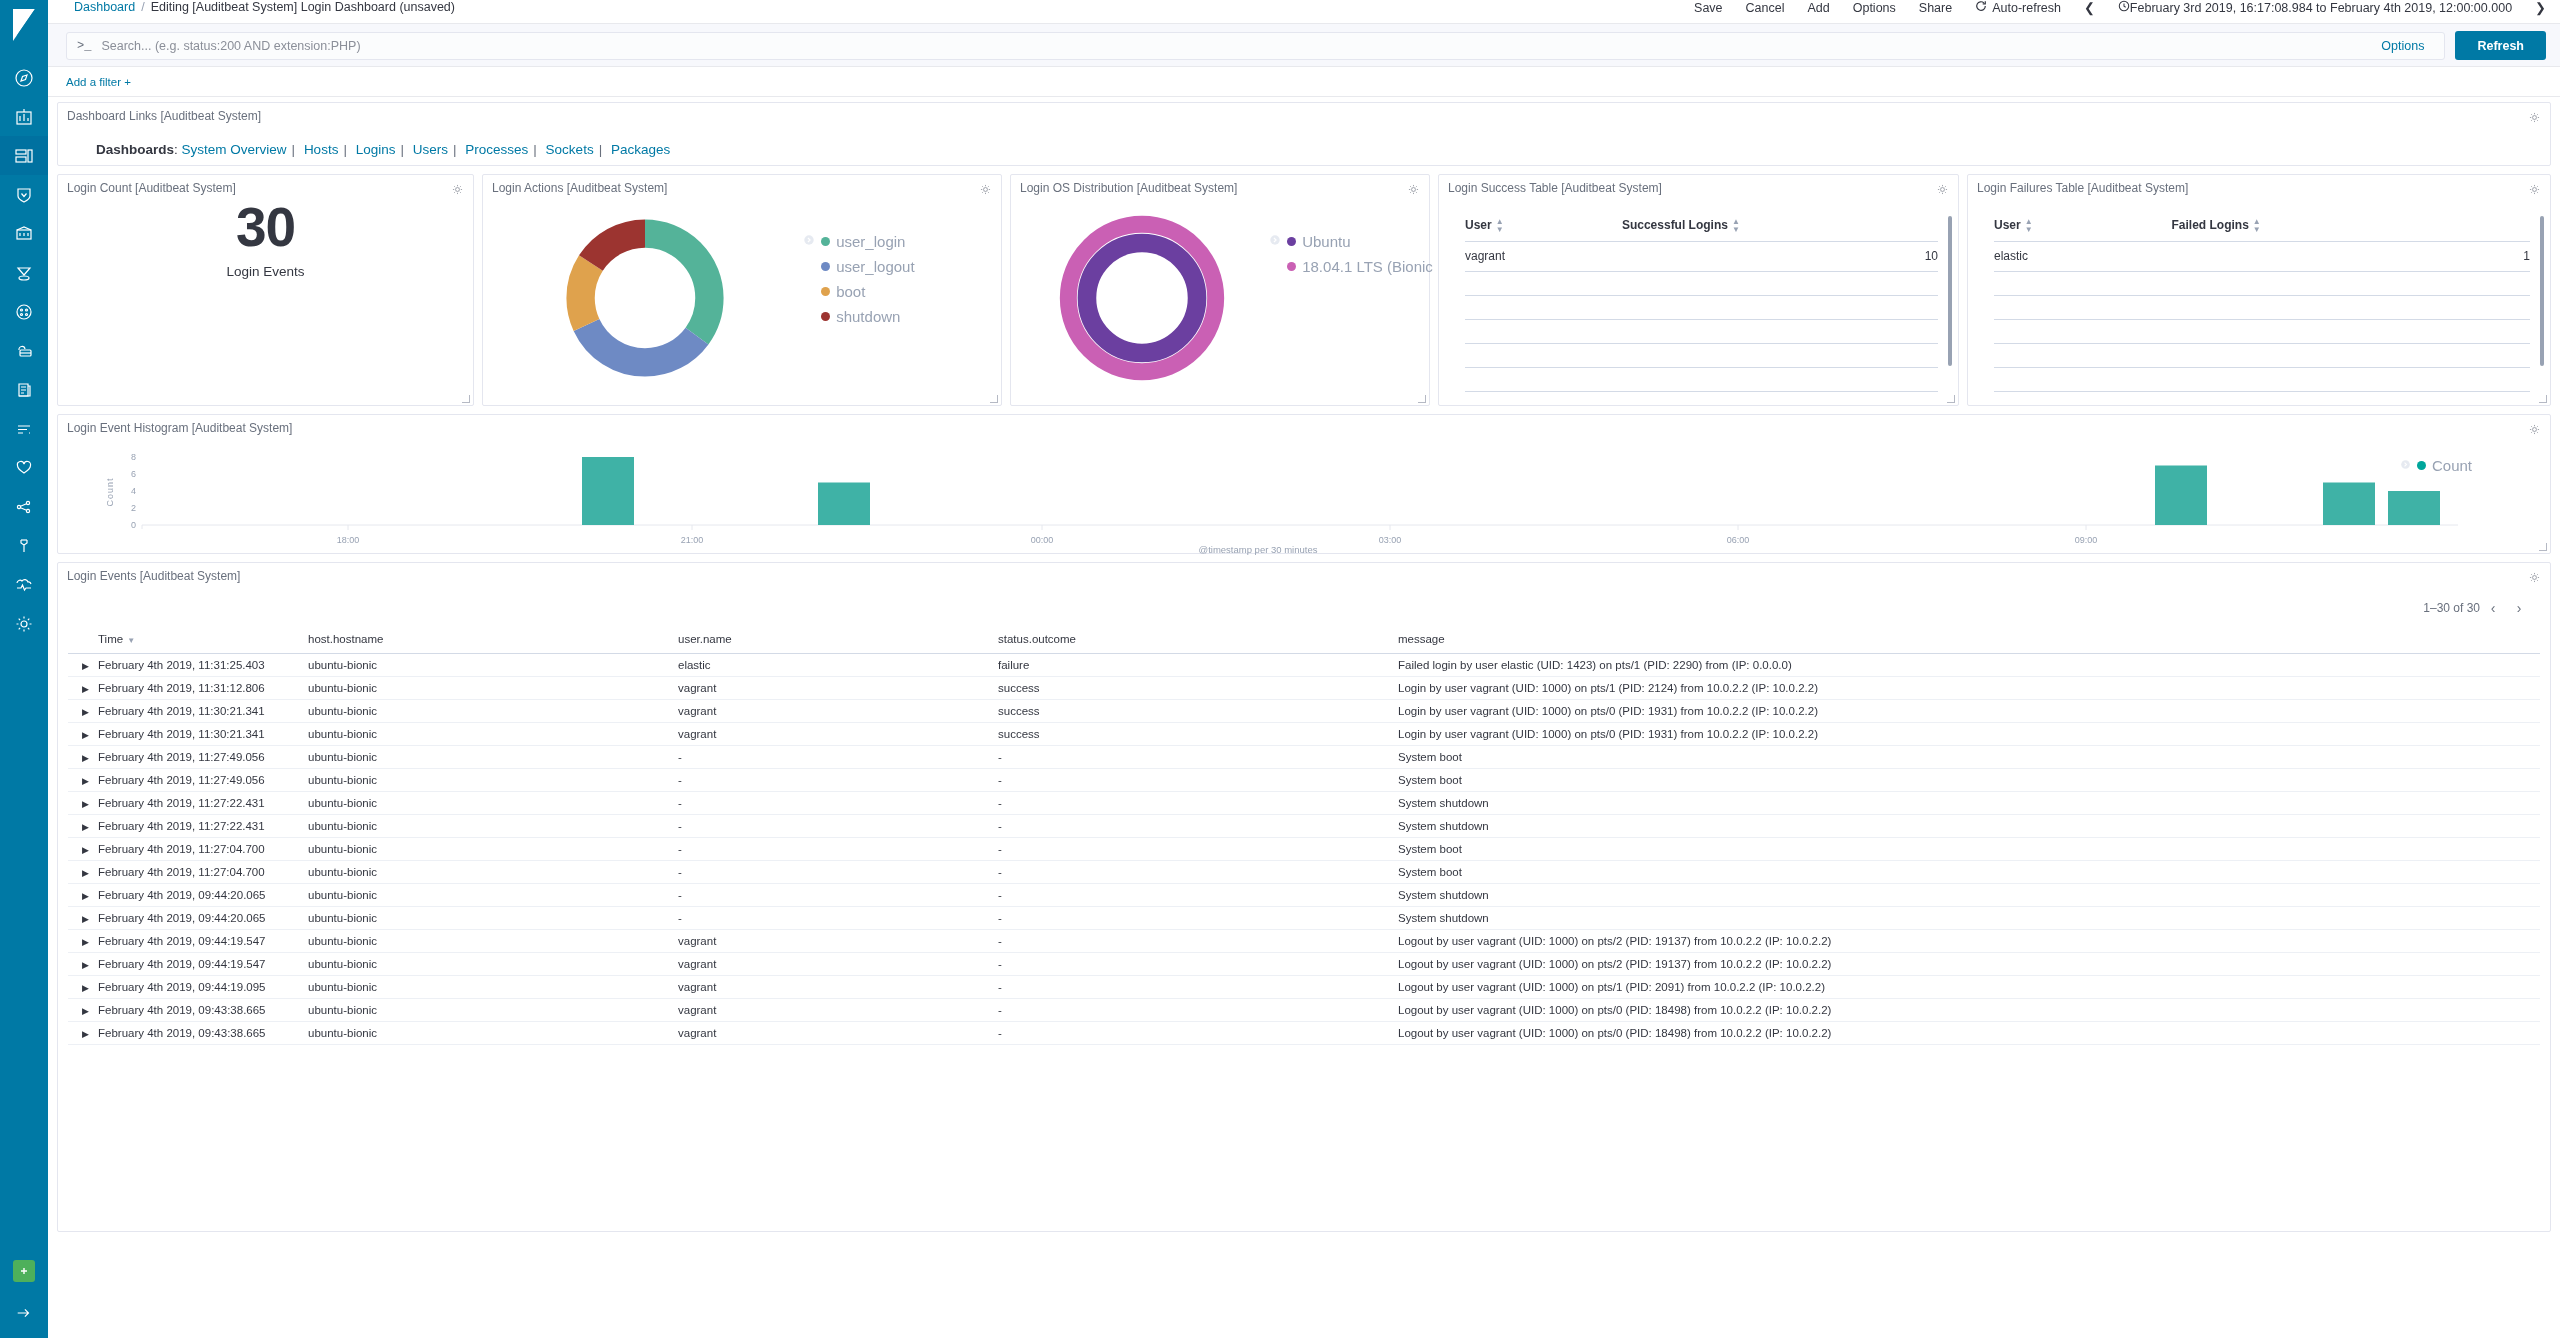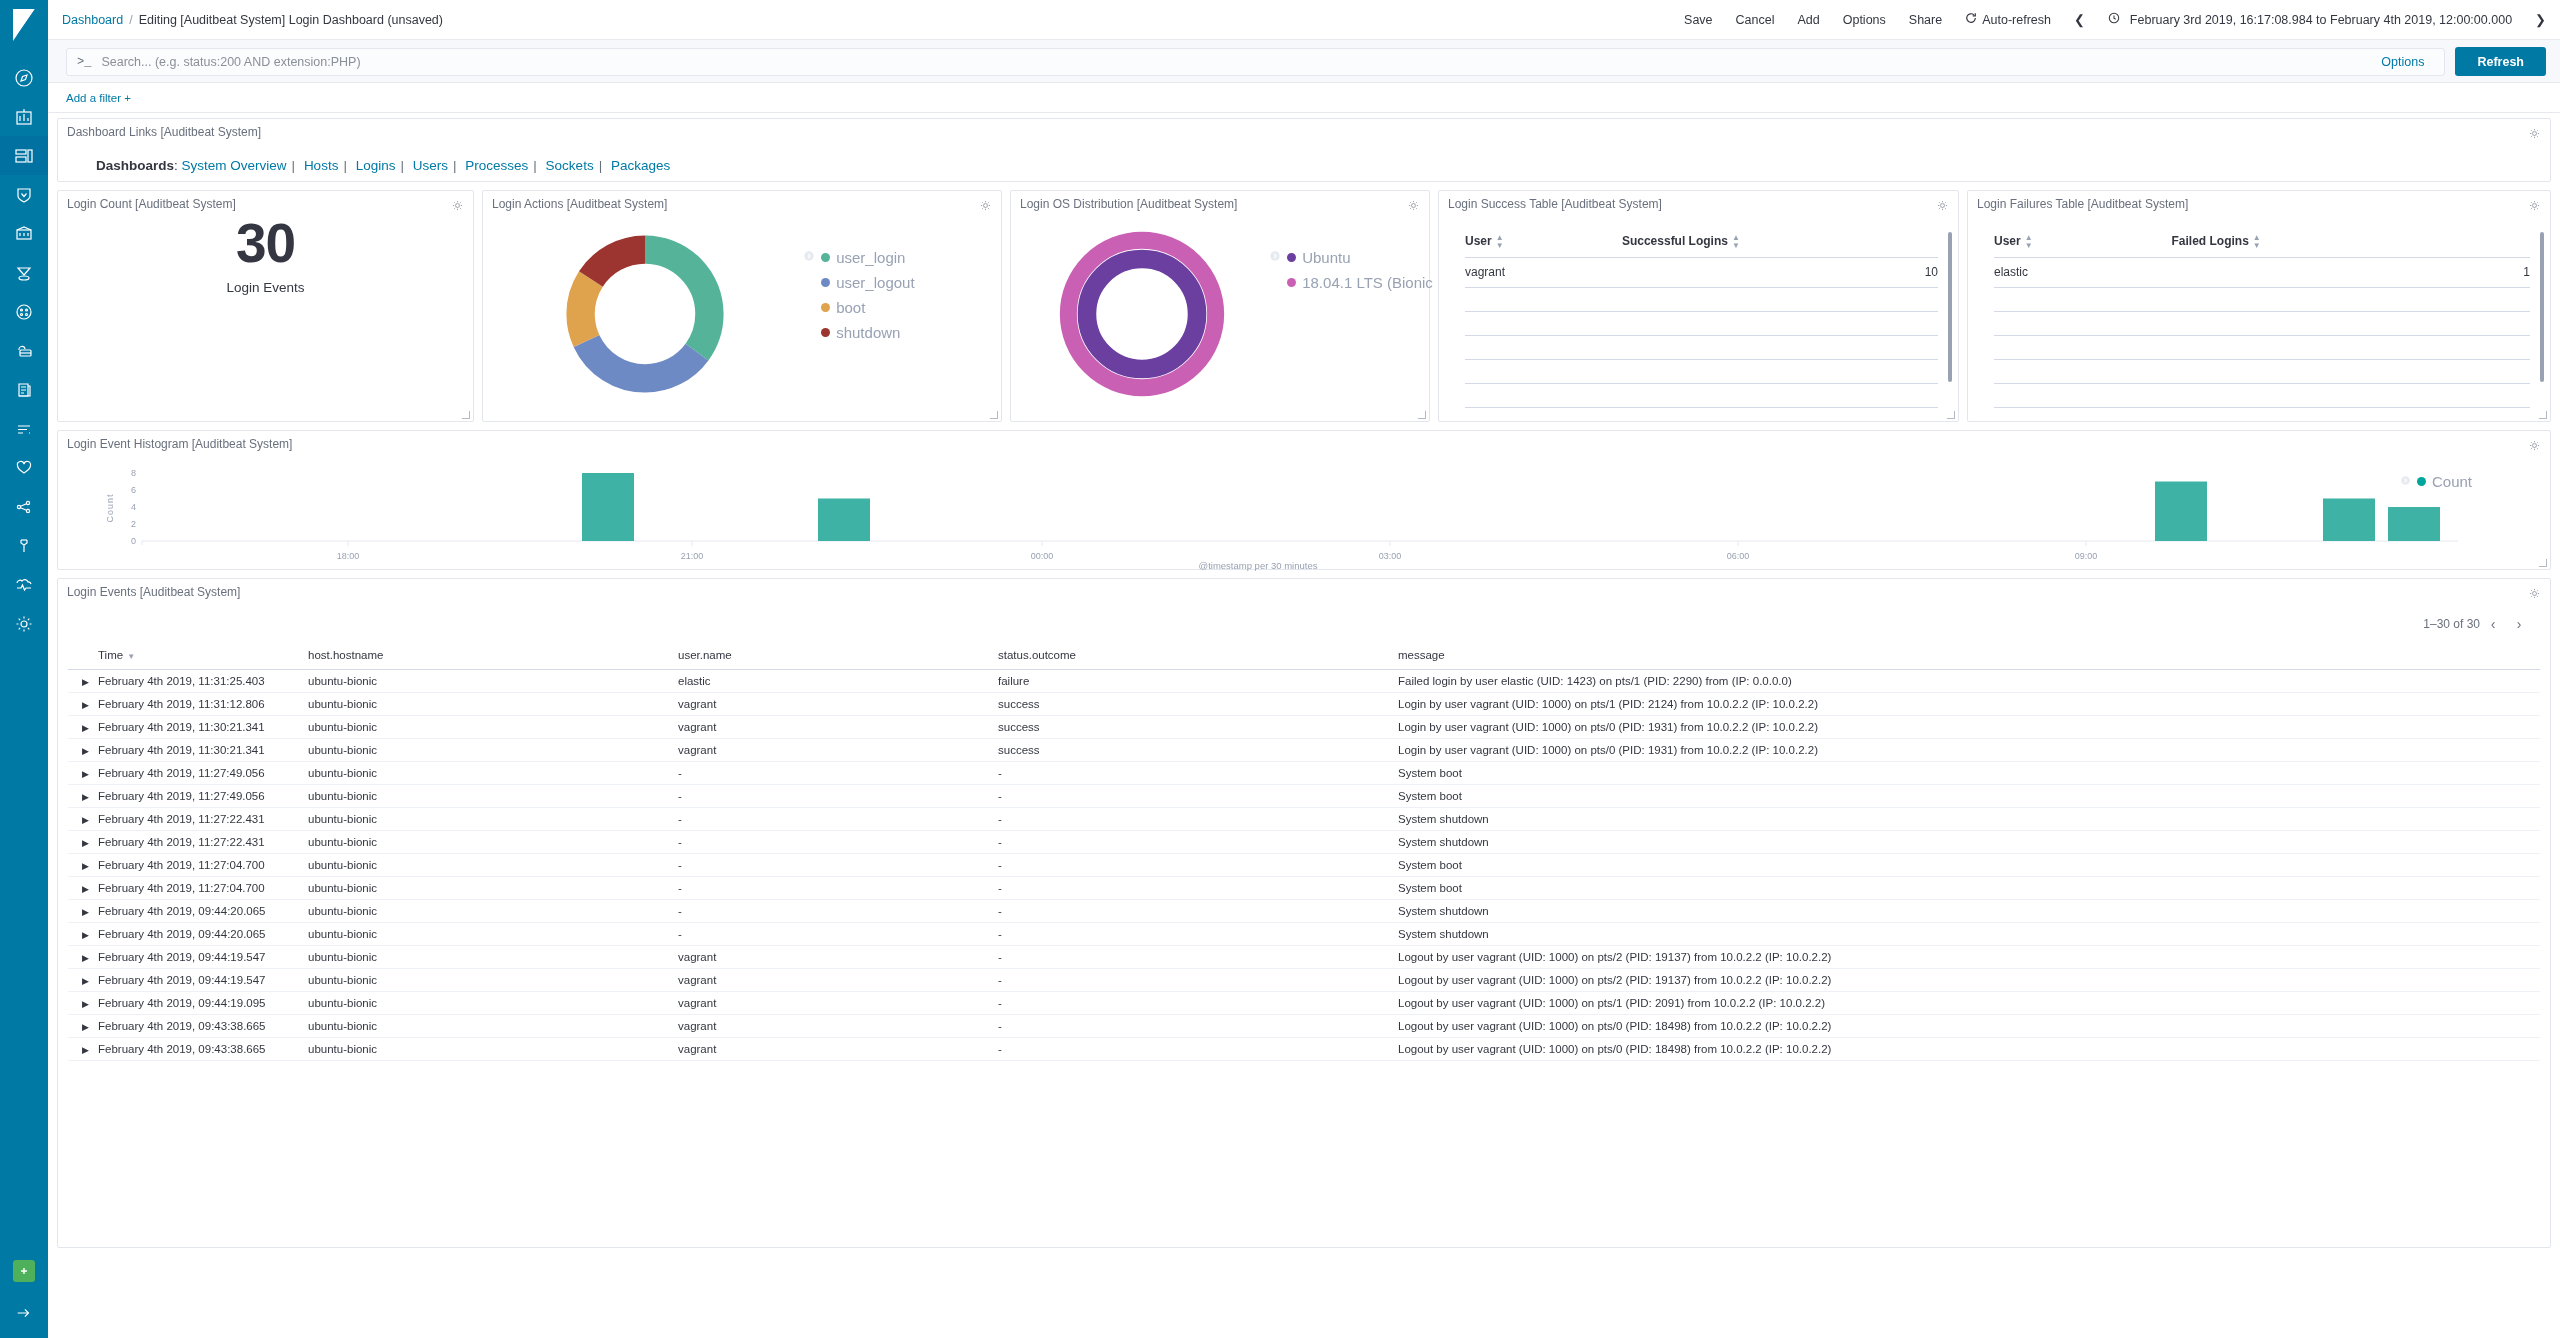--- a/index.html
+++ b/index.html
@@ -34,32 +34,32 @@
   .nav-bottom { display: flex; flex-direction: column; align-items: center; margin-bottom: 12px; }
   .nav-bottom .chip {
     width: 22px; height: 22px; background: #4eb05b; border-radius: 3px;
     display: flex; align-items: center; justify-content: center; margin-bottom: 22px;
   }
 
   
   .main { flex: 1; min-width: 0; display: flex; flex-direction: column; background: #fff; }
 
   .topbar {
-    height: 40px; display: flex; align-items: center;
-    padding: 0 14px 0 14px; font-size: 12.5px;
+    height: 24px; display: flex; align-items: flex-start;
+    padding: 0 14px 0 26px; font-size: 12.5px;
     border-bottom: 1px solid #e8e9ed; background: #fff;
   }
   .crumbs { display: flex; align-items: center; gap: 6px; }
   .crumb-link { color: #0079a5; cursor: pointer; }
   .crumb-sep { color: #98a2b3; }
   .crumb-current { color: #343741; }
   .top-actions { margin-left: auto; display: flex; align-items: center; gap: 23px; }
   .top-link { color: #343741; font-size: 12.5px; cursor: pointer; white-space: nowrap; }
   .top-icon-link { display: flex; align-items: center; gap: 5px; color: #343741; cursor: pointer; }
-  .time-range { display: flex; align-items: center; gap: 10px; color: #343741; font-size: 12.5px; white-space: nowrap; }
+  .time-range { display: flex; align-items: center; gap: 0; color: #343741; font-size: 12.5px; white-space: nowrap; }
   .chev { color: #343741; font-size: 13px; cursor: pointer; }
 
   .querybar {
     background: #f7f8fc; border-bottom: 1px solid #e8e9ed;
     padding: 7px 14px 6px 18px; display: flex; align-items: center; gap: 10px;
   }
   .search-wrap {
     flex: 1; height: 28px; background: #fbfcfd; border: 1px solid #e4e6ef;
     border-radius: 3px; display: flex; align-items: center; padding: 0 10px; gap: 8px;
     min-width: 0;

